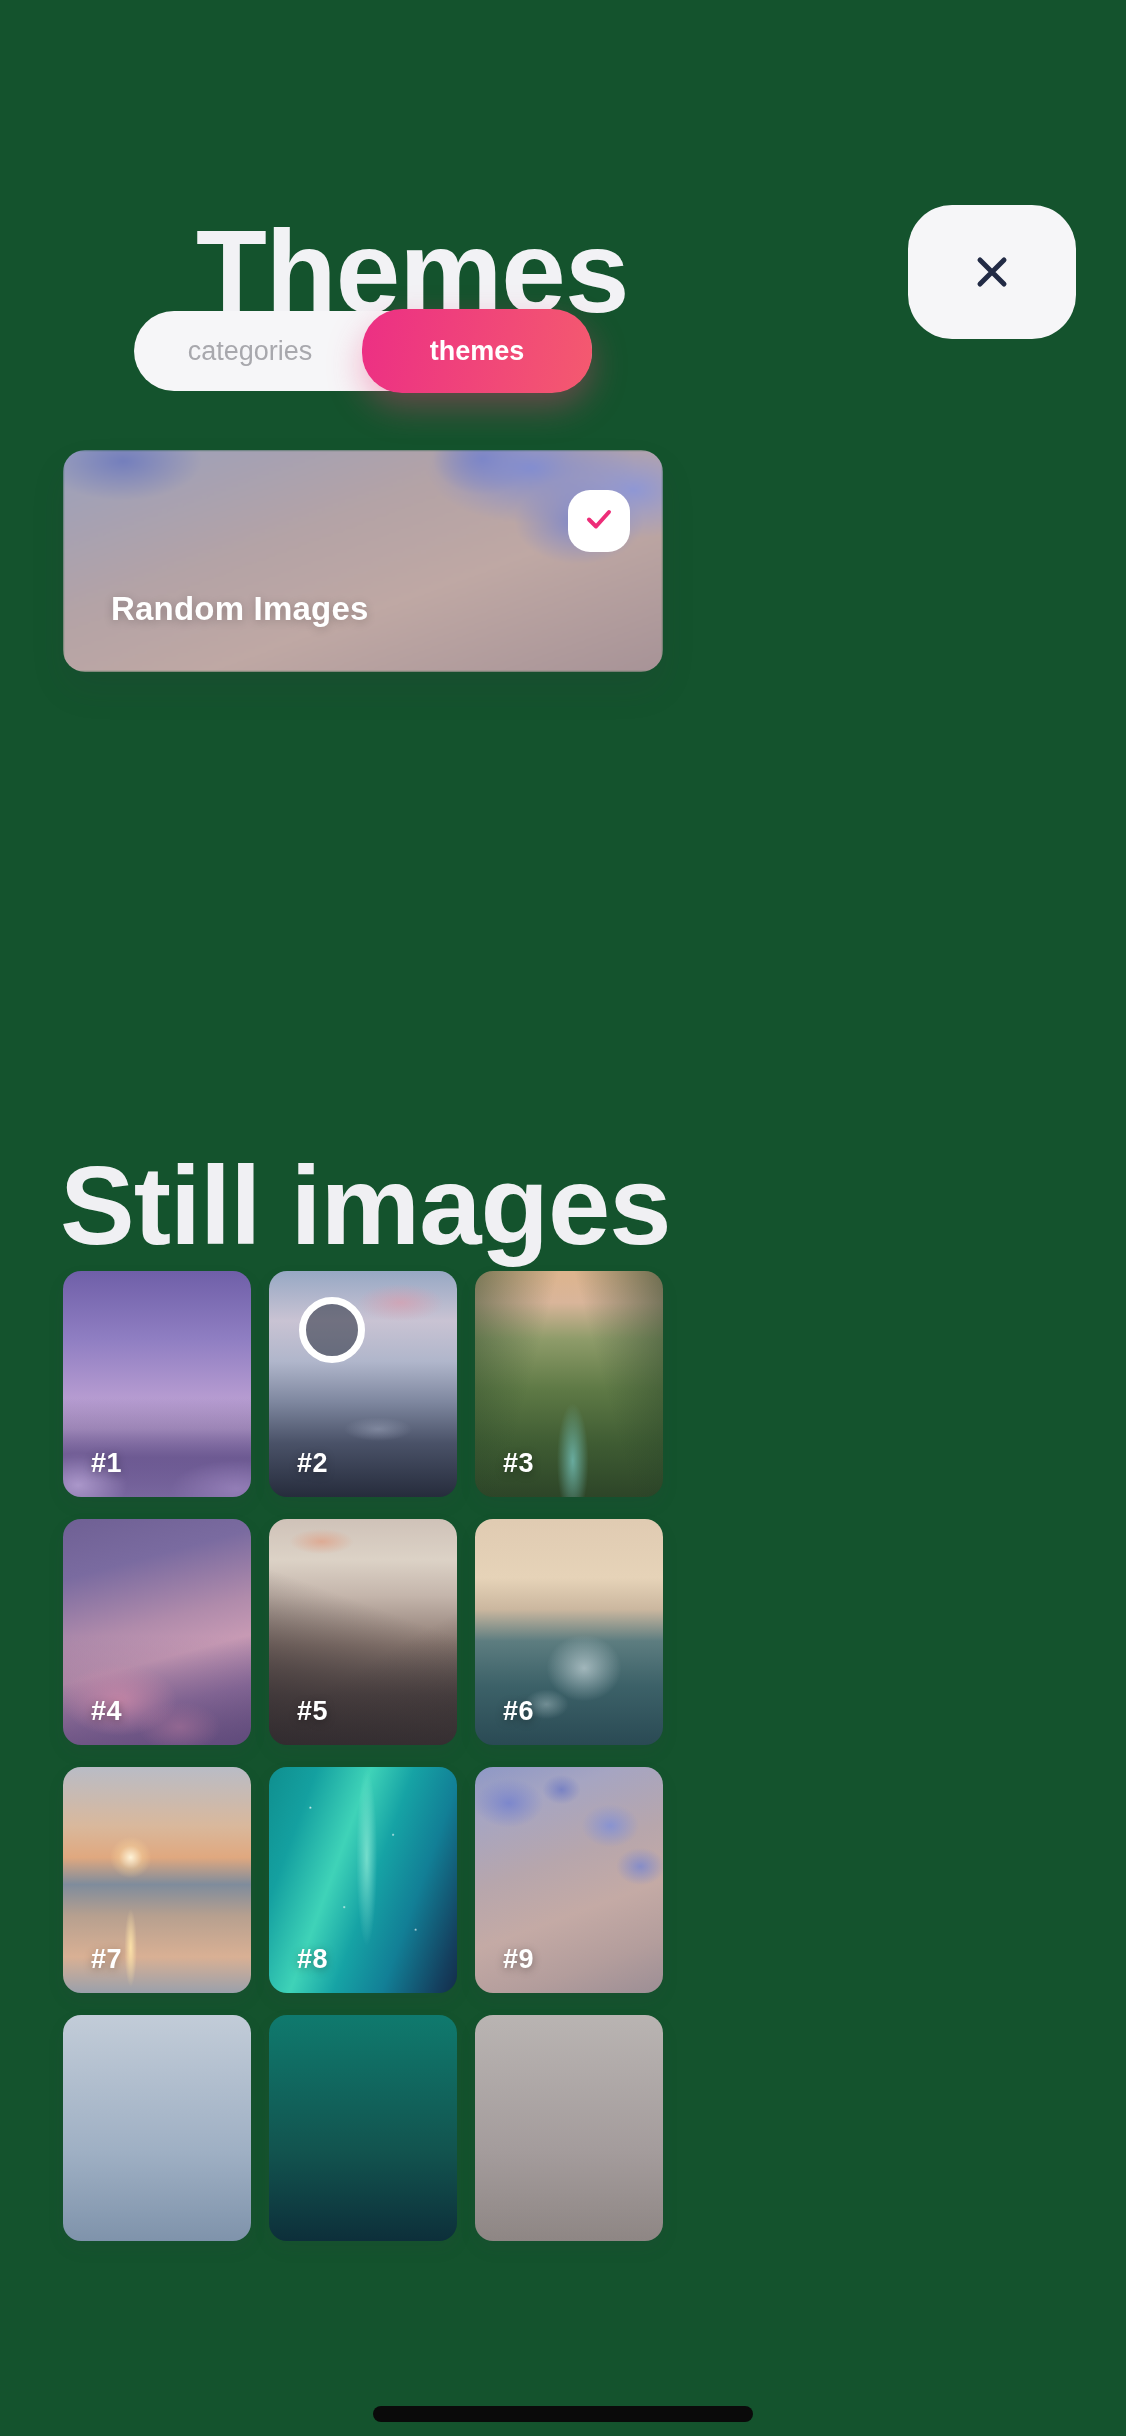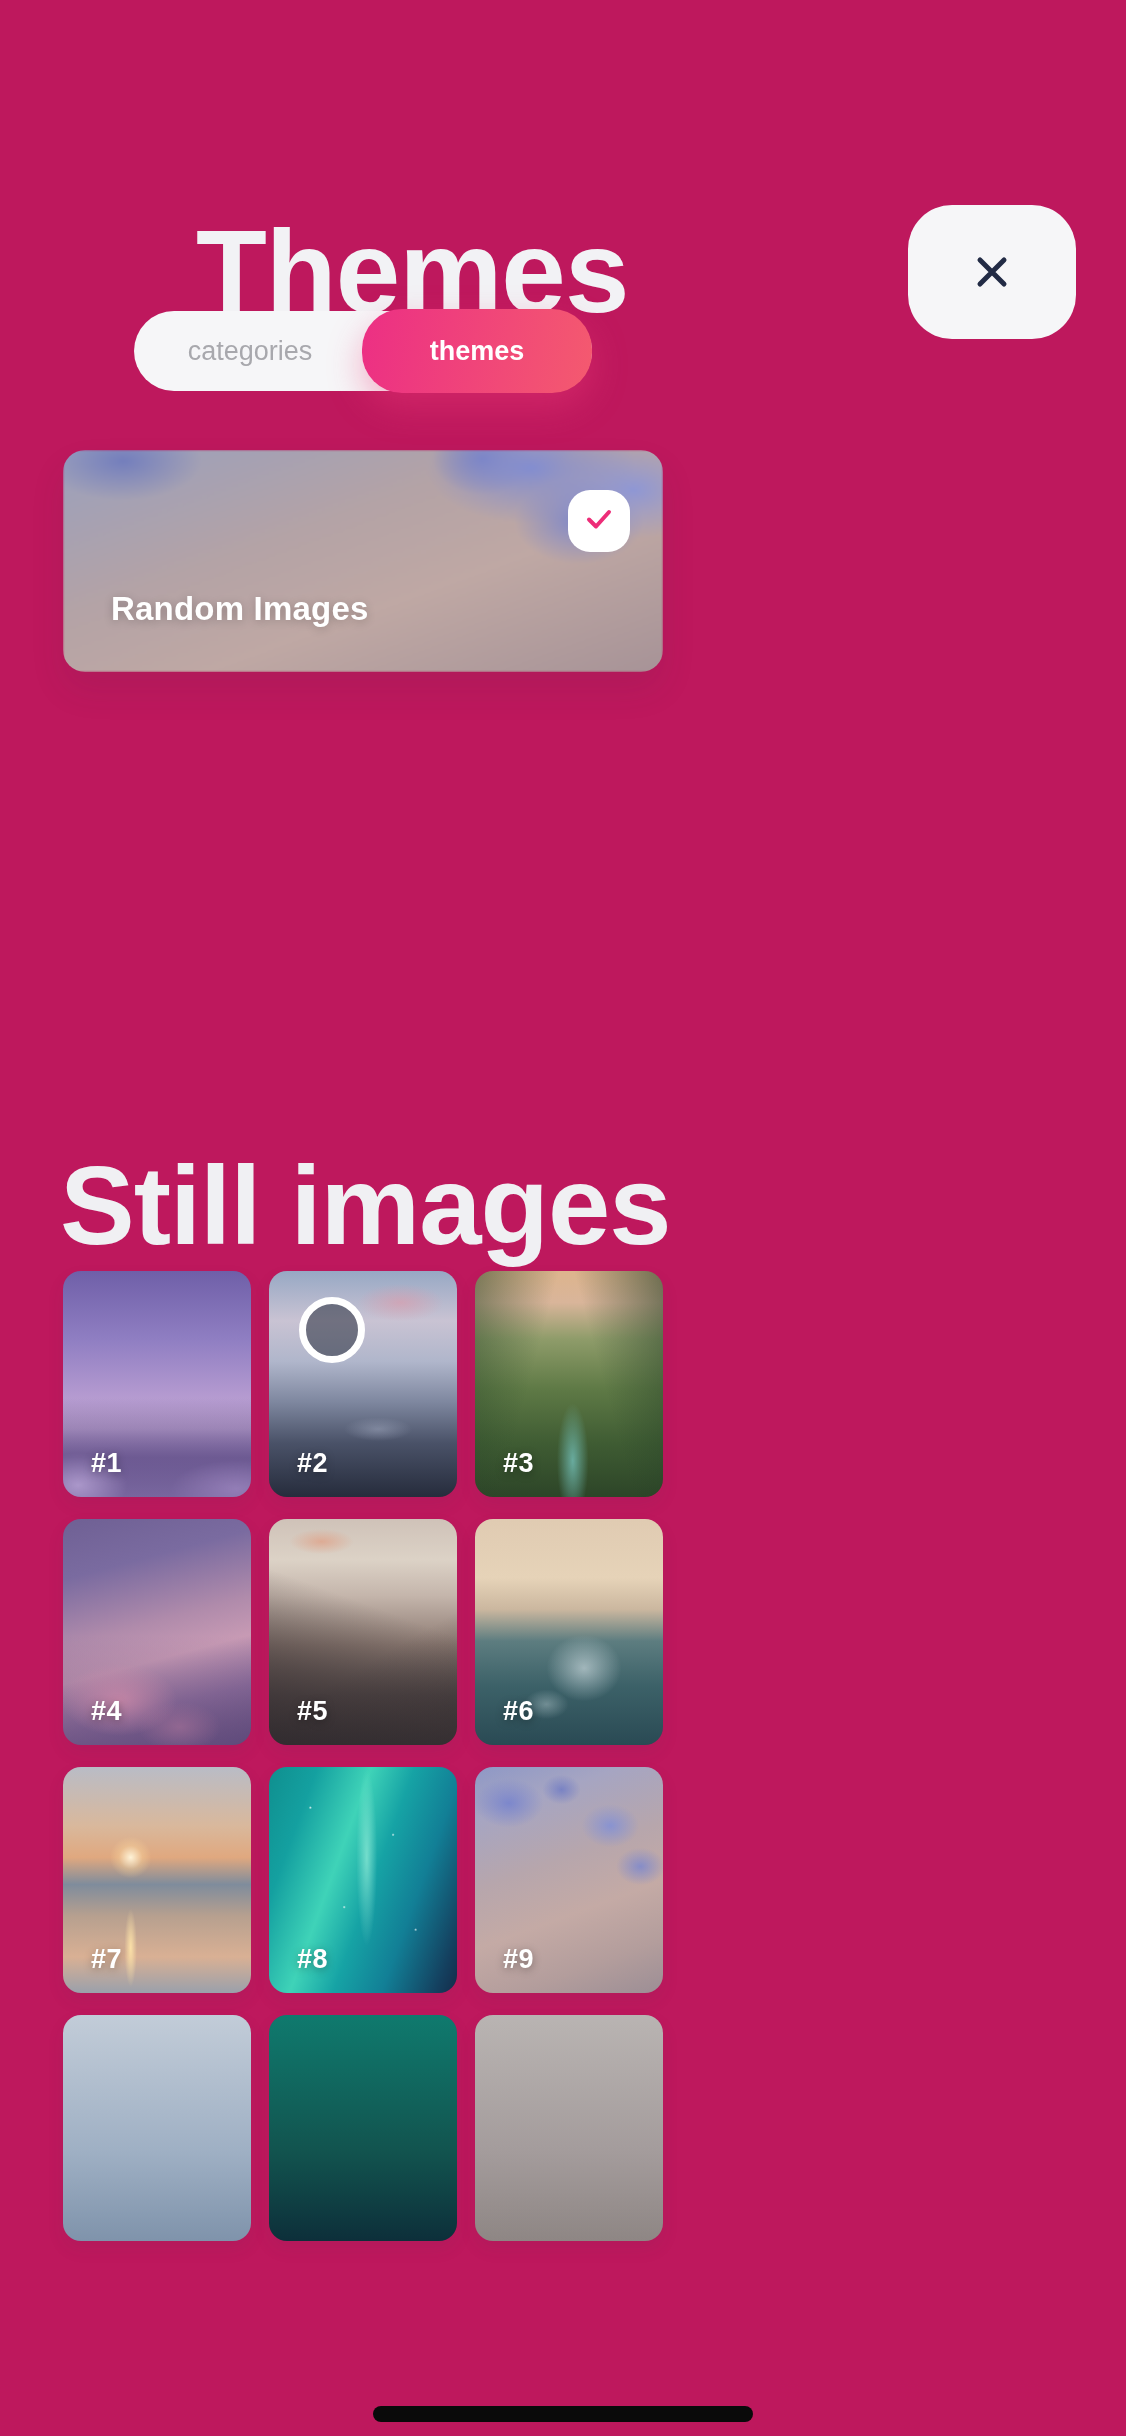--- a/index.html
+++ b/index.html
@@ -9,21 +9,21 @@
     height: 2436px;
     background: #ffffff;
     font-family: "Liberation Sans", sans-serif;
     overflow: hidden;
   }
 
   #screen {
     position: relative;
     width: 1126px;
     height: 2436px;
-    background: #be185d;
+    background: #14532d;
     overflow: hidden;
   }
 
   
   .close-btn {
     position: absolute;
     left: 908px;
     top: 205px;
     width: 168px;
     height: 134px;

